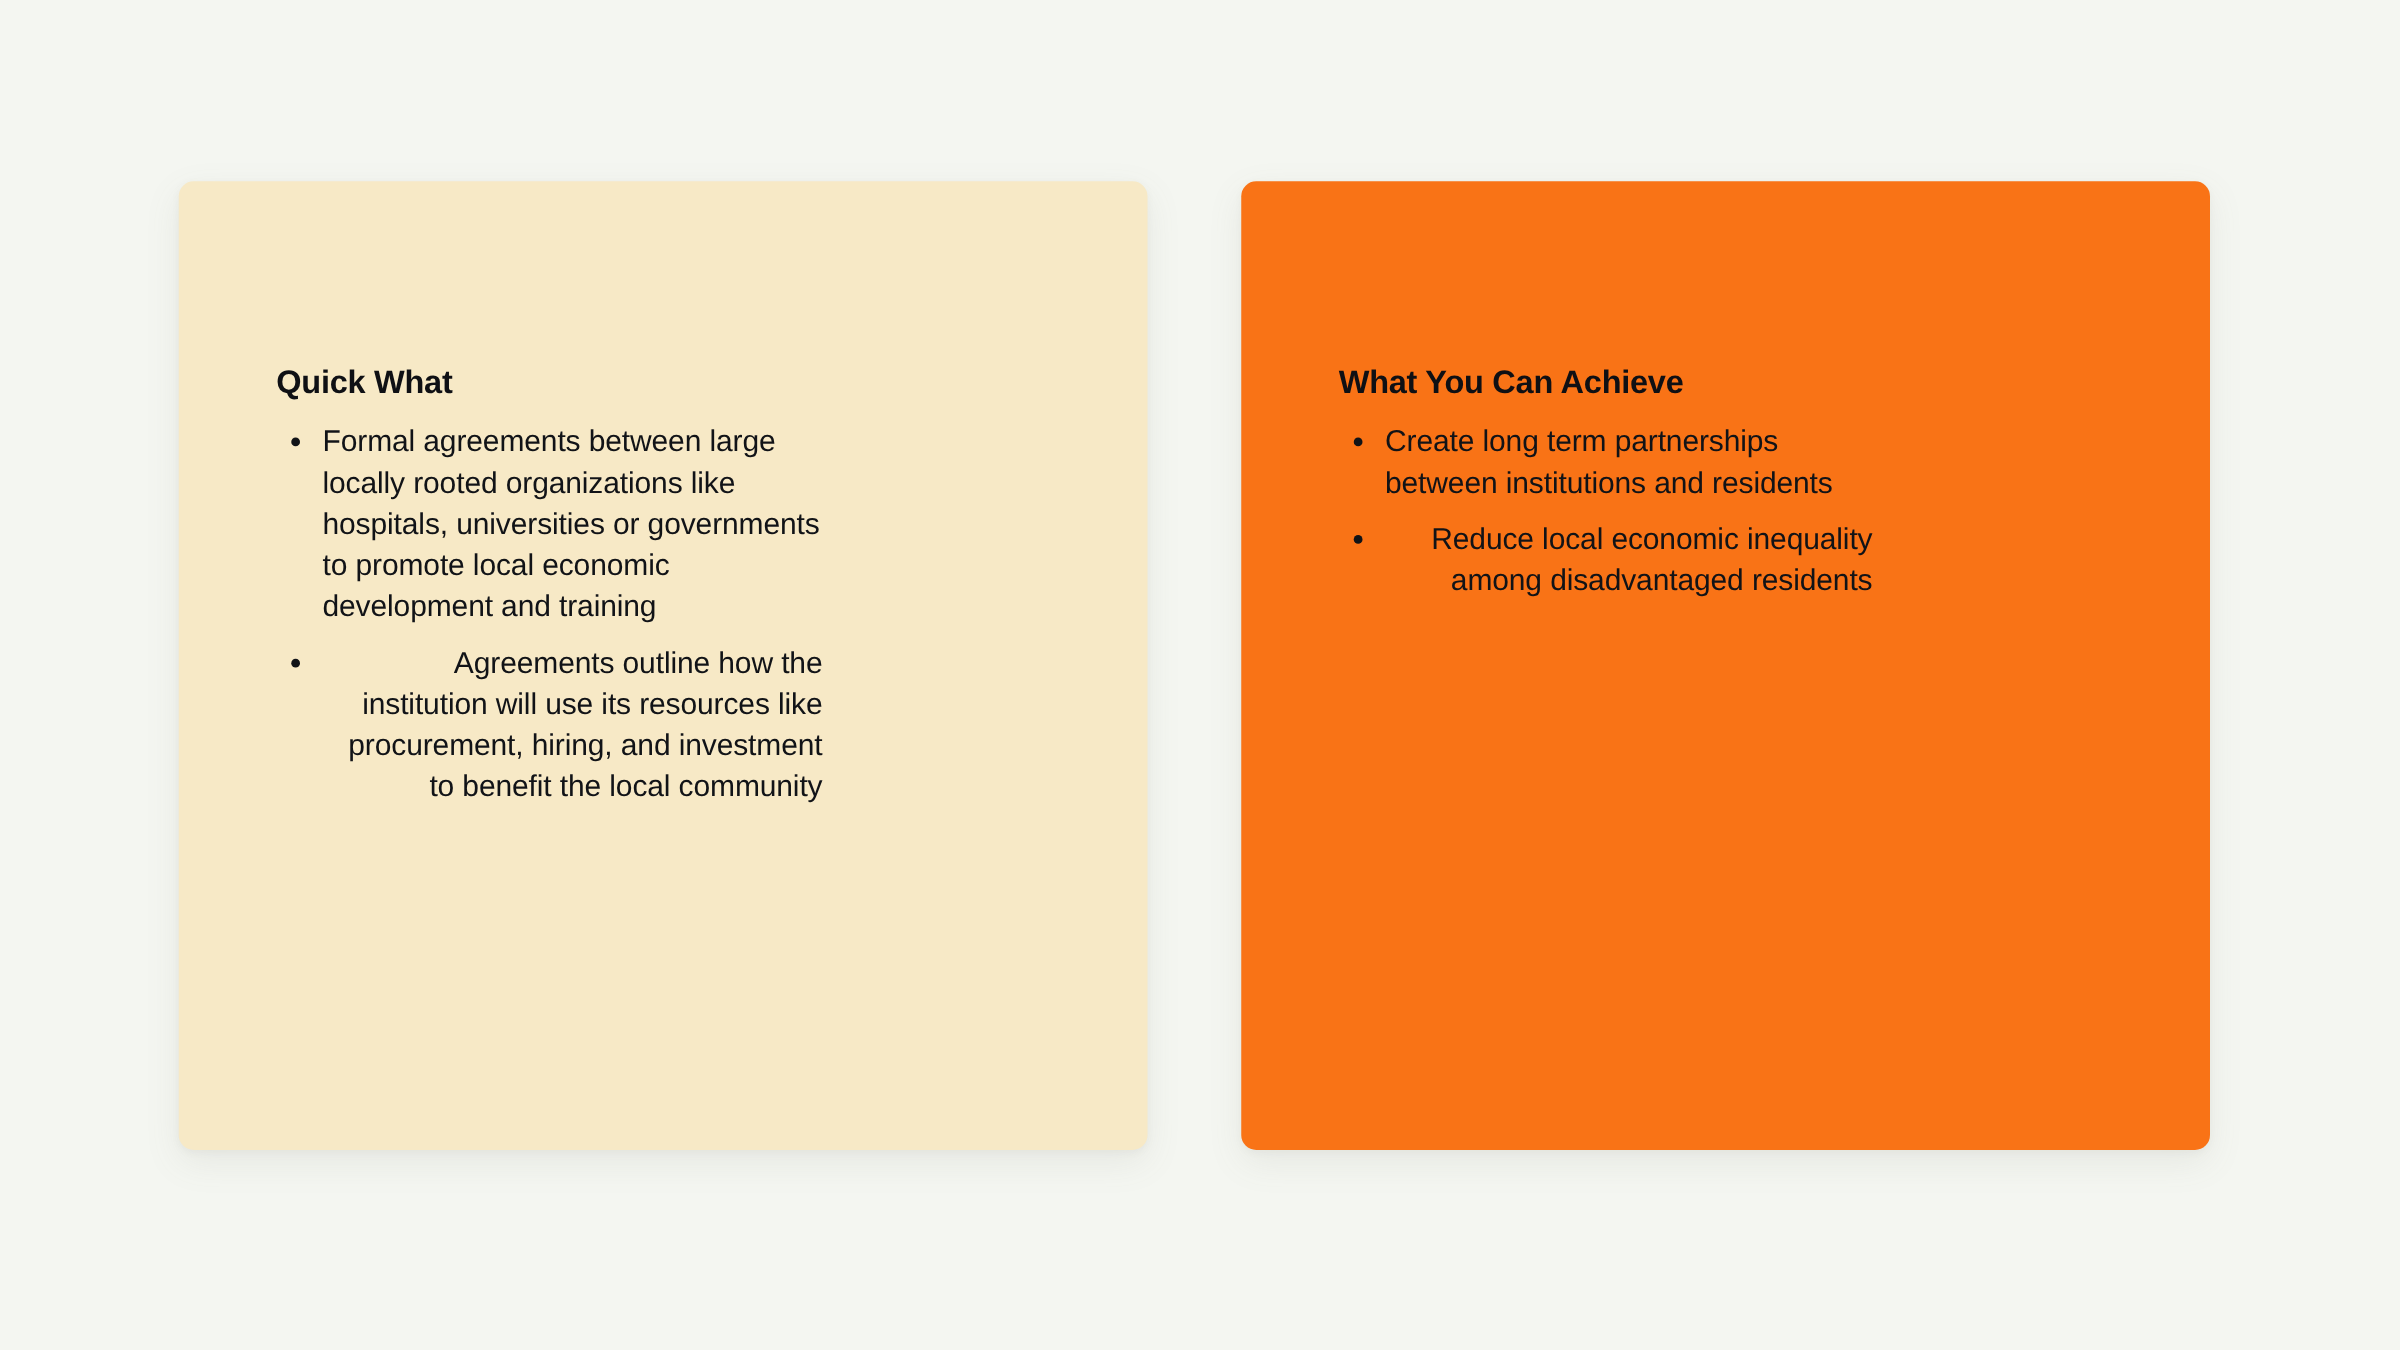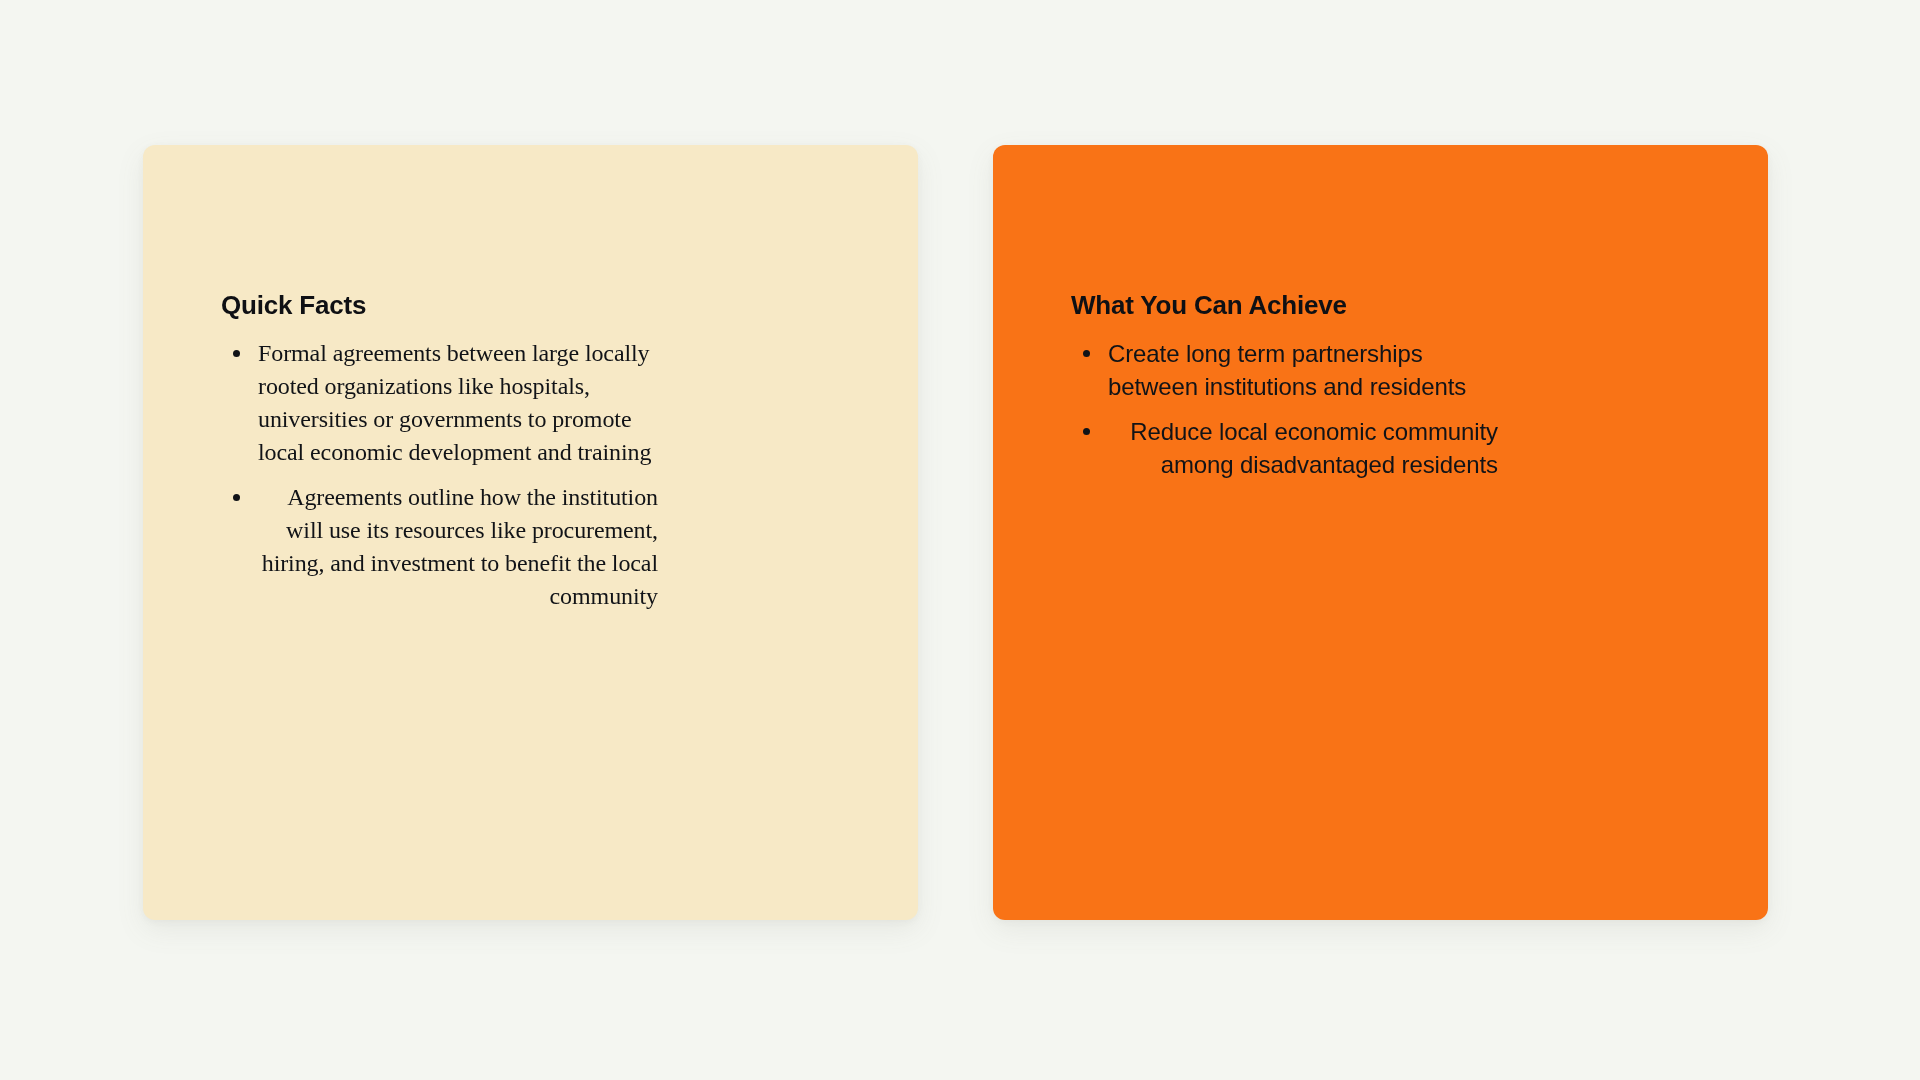--- a/index.html
+++ b/index.html
@@ -85,32 +85,32 @@
   .bullet-dot {
     position: absolute;
     left: 12px;
     top: 13px;
     width: 7px;
     height: 7px;
     border-radius: 50%;
     background: #111317;
   }
 
-  .card-facts .bullet-item { max-width: 400px; font-family: Liberation Serif, serif; }
+  .card-facts .bullet-item { max-width: 400px; }
   .card-achieve .bullet-item { max-width: 390px; }
 </style>
 </head>
 <body>
 
 <div class="page">
   <div class="card-row">
 
     <section class="card card-facts" style="background:#f7e9c6;">
       <div class="card-inner">
-        <h2 class="card-title">Quick Facts</h2>
+        <h2 class="card-title">Quick What</h2>
         <ul class="bullet-list">
           <li class="bullet-item">
             <span class="bullet-dot"></span>
             <span>Formal agreements between large locally rooted organizations like hospitals, universities or governments to promote local economic development and training</span>
           </li>
           <li class="bullet-item">
             <span class="bullet-dot"></span>
             <span>Agreements outline how the institution will use its resources like procurement, hiring, and investment to benefit the local community</span>
           </li>
         </ul>
@@ -120,20 +120,20 @@
     <section class="card card-achieve" style="background:#f97316;">
       <div class="card-inner">
         <h2 class="card-title">What You Can Achieve</h2>
         <ul class="bullet-list">
           <li class="bullet-item">
             <span class="bullet-dot"></span>
             <span>Create long term partnerships between institutions and residents</span>
           </li>
           <li class="bullet-item">
             <span class="bullet-dot"></span>
-            <span>Reduce local economic community among disadvantaged residents</span>
+            <span>Reduce local economic inequality among disadvantaged residents</span>
           </li>
         </ul>
       </div>
     </section>
 
   </div>
 </div>
 
 </body></html>

